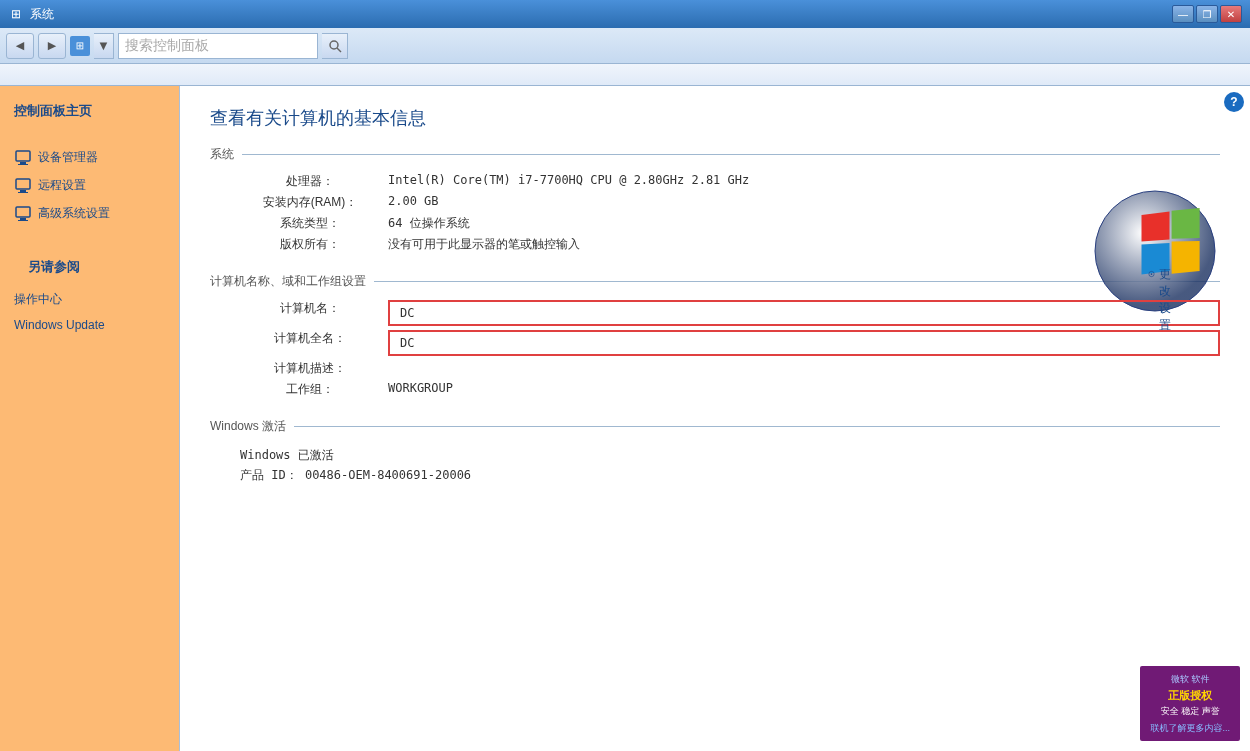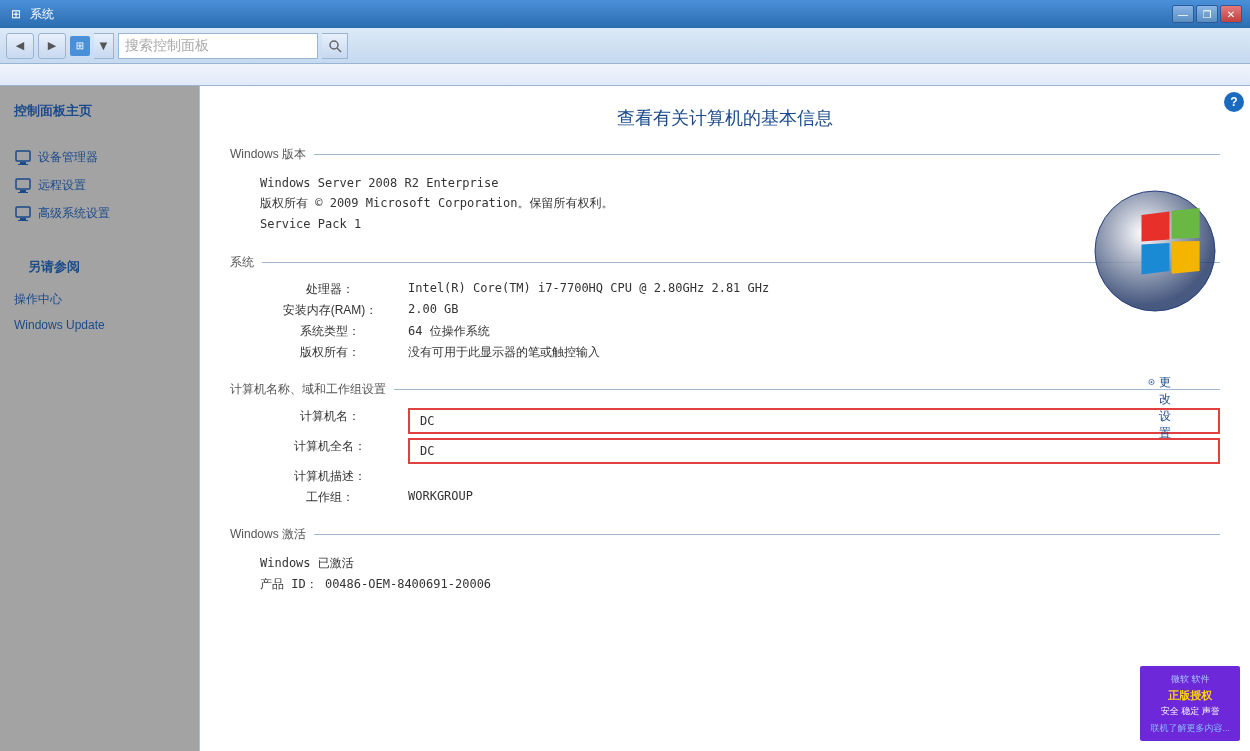--- a/index.html
+++ b/index.html
@@ -111,22 +111,22 @@
       background: linear-gradient(to bottom, #f0f5fc, #e0eaf8);
       height: 22px;
       border-bottom: 1px solid #9ab5d3;
       display: flex;
       align-items: center;
       padding: 0 6px;
     }
 
     
     .sidebar {
-      width: 200px;
-      background: #a3a3a3;
+      width: 180px;
+      background: #fdba74;
       border-right: 1px solid #a8c0dc;
       padding: 16px 0;
       flex-shrink: 0;
     }
     .sidebar-section-title {
       font-size: 13px;
       font-weight: bold;
       color: #1a4a8a;
       padding: 0 14px 10px 14px;
       display: block;
@@ -149,21 +149,20 @@
       overflow-y: auto;
       background: white;
       position: relative;
     }
 
     .page-title {
       font-size: 18px;
       color: #1a4a8a;
       margin-bottom: 16px;
       font-weight: normal;
-      text-align: center;
     }
 
     
     .section {
       margin-bottom: 20px;
     }
     .section-header {
       display: flex;
       align-items: center;
       margin-bottom: 10px;
@@ -358,31 +357,20 @@
 
           <path d="M45 52 L85 50 L85 90 L45 95 Z" fill="#1a8ad4"></path>
 
           <path d="M88 48 L128 47 L128 90 L88 94 Z" fill="#f5b400"></path>
         </g>
       </svg>
     </div>
 
     <h1 class="page-title">查看有关计算机的基本信息</h1>
 
-    <div class="section">
-      <div class="section-header">
-        <span class="section-label">Windows  版本</span>
-        <div class="section-line"></div>
-      </div>
-      <div class="info-block">
-        <div class="info-line">Windows Server 2008 R2 Enterprise</div>
-        <div class="info-line">版权所有 © 2009 Microsoft Corporation。保留所有权利。</div>
-        <div class="info-line">Service Pack 1</div>
-      </div>
-    </div>
 
     <div class="section">
       <div class="section-header">
         <span class="section-label">系统</span>
         <div class="section-line"></div>
       </div>
       <div class="info-grid">
         <span class="info-label">处理器：</span>
         <span class="info-value">Intel(R) Core(TM) i7-7700HQ CPU @ 2.80GHz    2.81 GHz</span>
         <span class="info-label">安装内存(RAM)：</span>
@@ -429,21 +417,21 @@
       </div>
       <div class="info-block">
         <div class="info-line">Windows 已激活</div>
         <div class="info-line">
           <span>产品 ID：</span>
           <span>00486-OEM-8400691-20006</span>
         </div>
       </div>
     </div>
 
-    <div style="position:absolute;bottom:10px;right:10px;background:#6d28d9;color:white;padding:6px 10px;font-size:10px;border-radius:2px;text-align:center;line-height:1.6;">
+    <div style="position:absolute;bottom:10px;right:10px;background:#701a75;color:white;padding:6px 10px;font-size:10px;border-radius:2px;text-align:center;line-height:1.6;">
       <div style="font-size:9px;color:#aac8ff;">微软 软件</div>
       <div style="color:#ffd700;font-weight:bold;font-size:11px;">正版授权</div>
       <div style="font-size:9px;">安全 稳定 声誉</div>
       <div style="font-size:9px;color:#88bbff;margin-top:2px;">联机了解更多内容...</div>
     </div>
 
   </div>
 
 </div>
 

